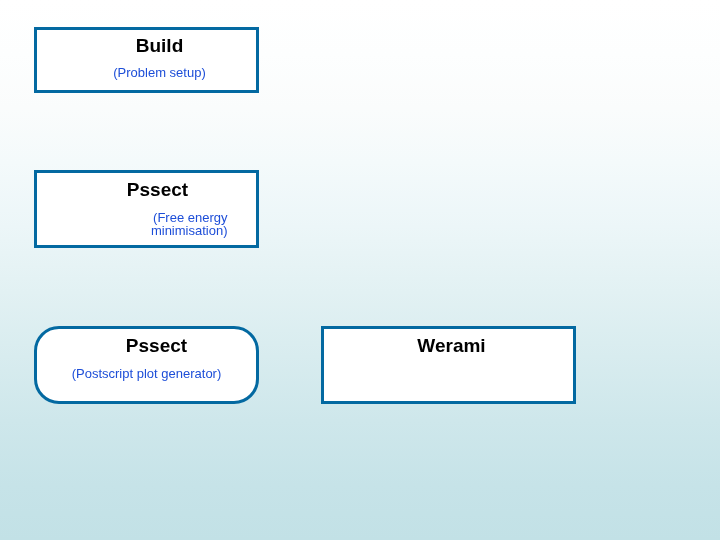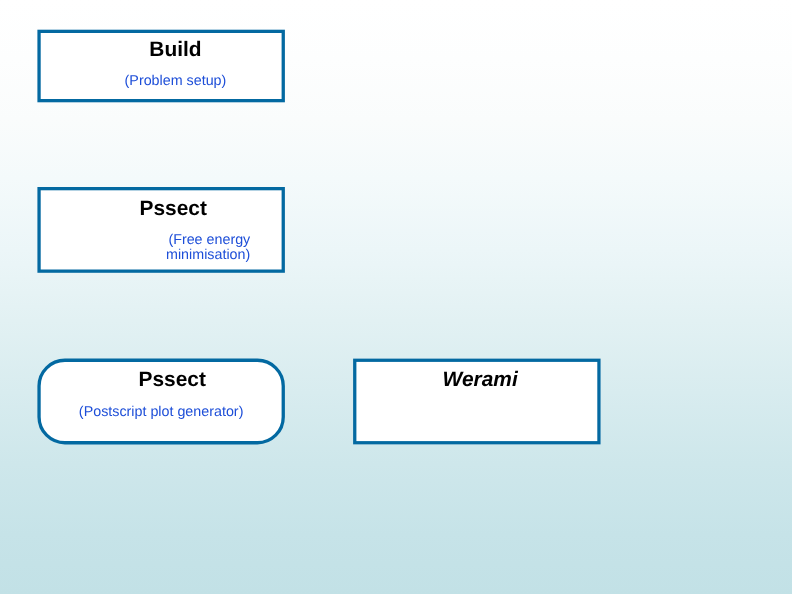--- a/index.html
+++ b/index.html
@@ -108,23 +108,22 @@
   }
   #box-pssect .box-sub {
     font-size: 13px;
     margin-top: 12px;
   }
 
   
   #box-werami {
     left: 321px;
     top: 326px;
-    width: 225px;
+    width: 255px;
     height: 78px;
-    font-style: italic;
   }
   #box-werami .box-title {
     font-size: 19px;
     margin-top: 7px;
     padding-left: 6px;
   }
   #box-werami .box-sub {
     font-size: 13px;
     margin-top: 12px;
     width: 145px;

